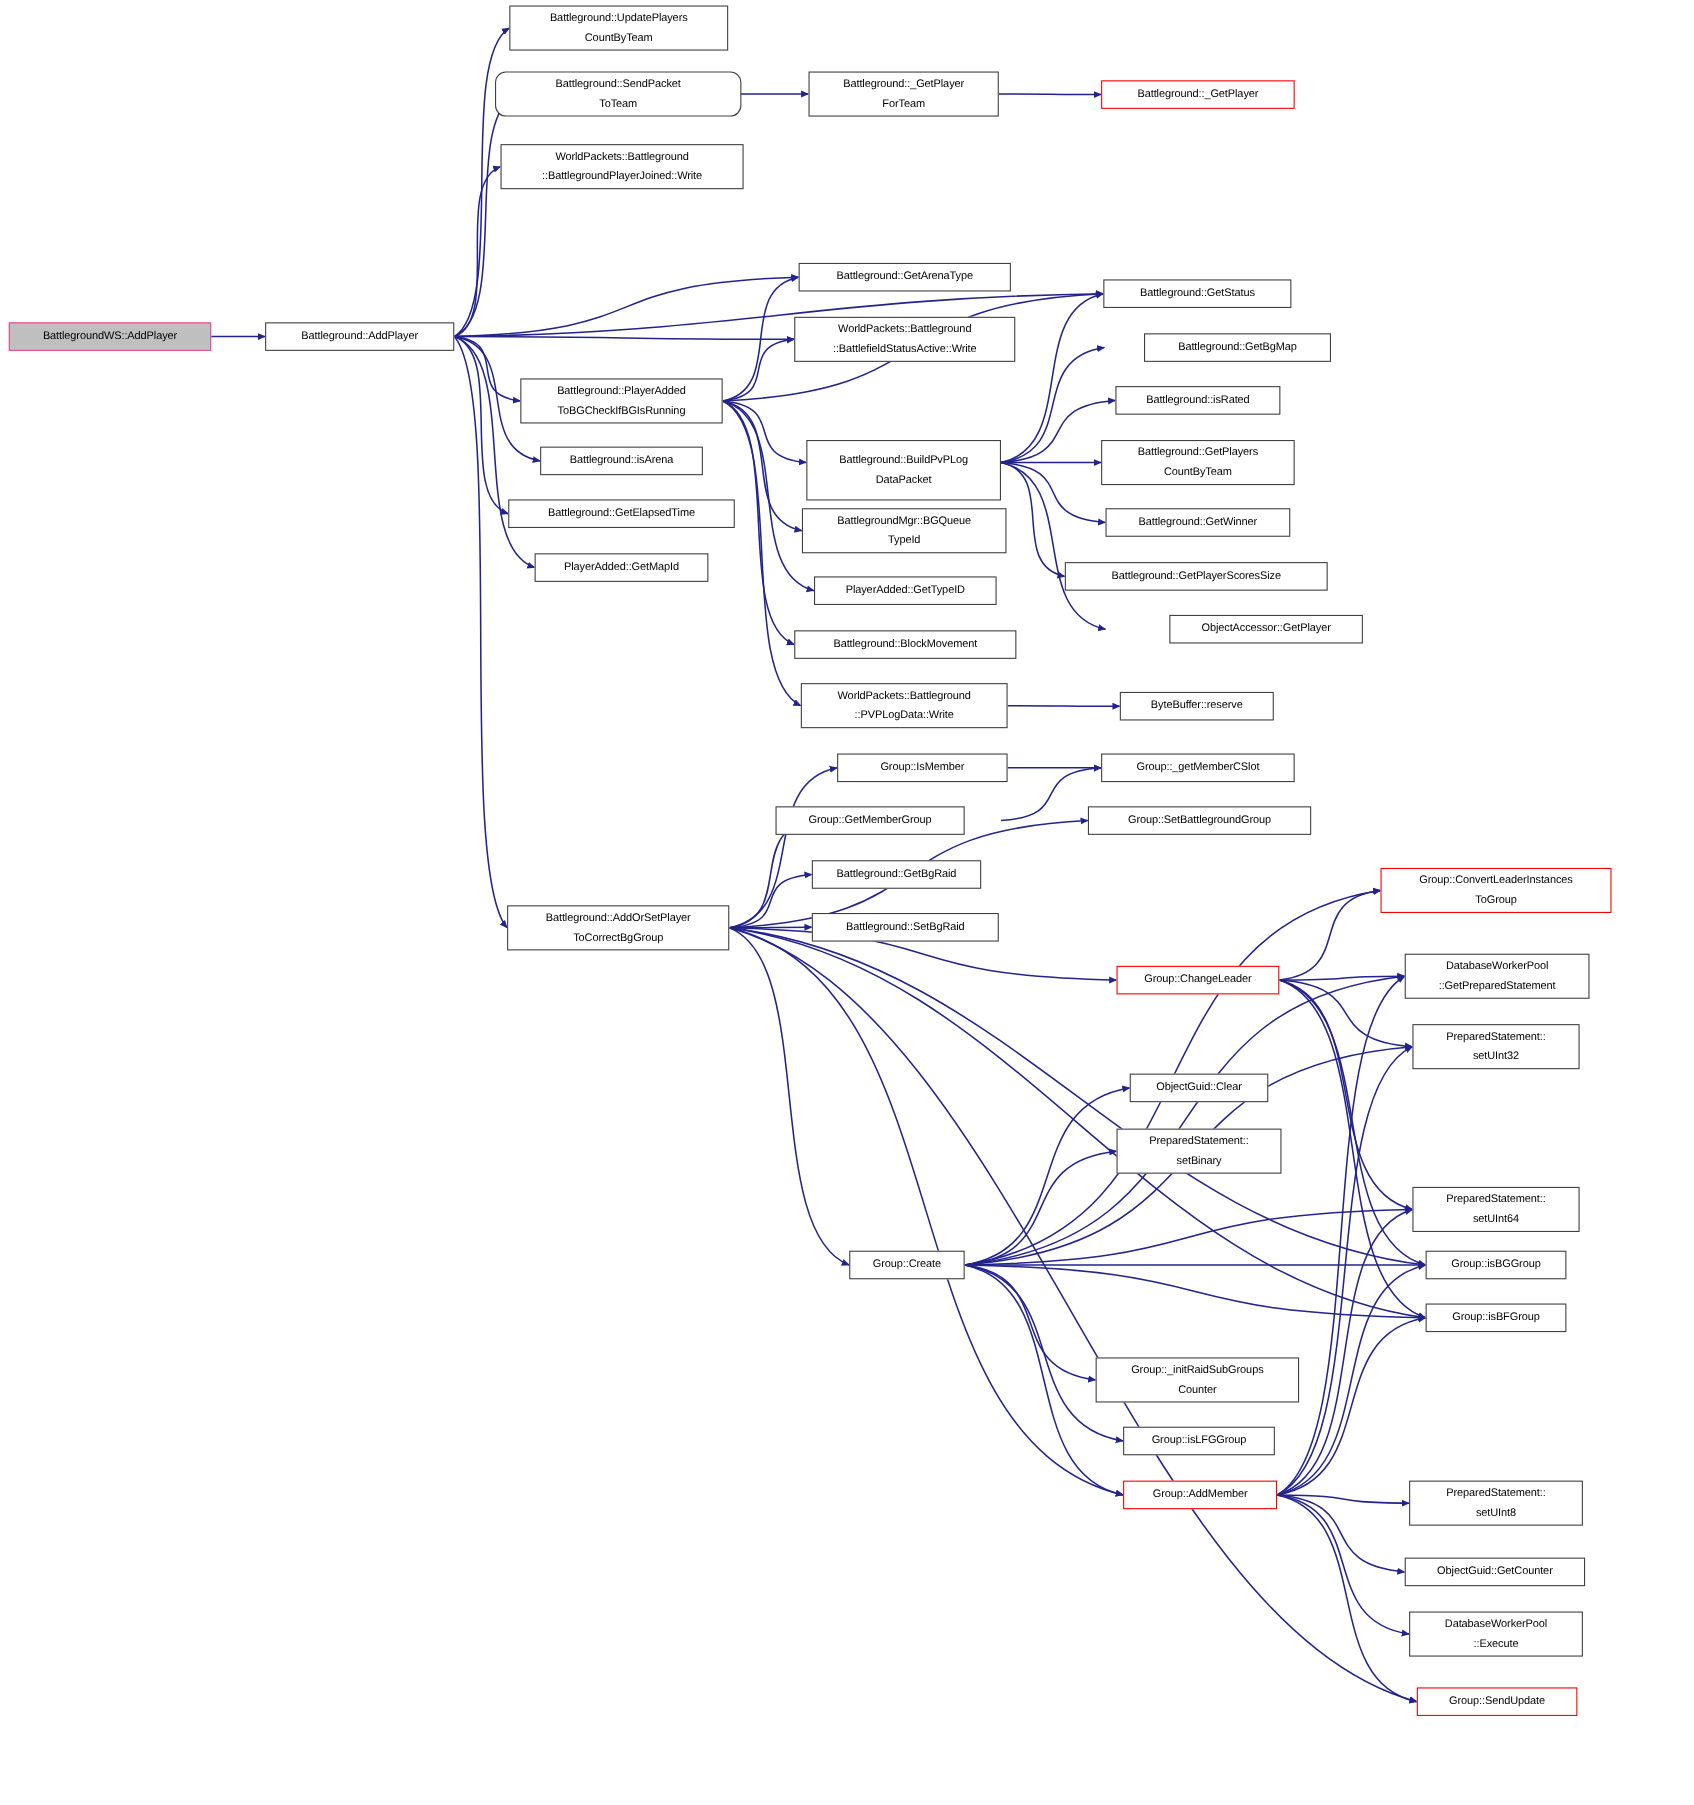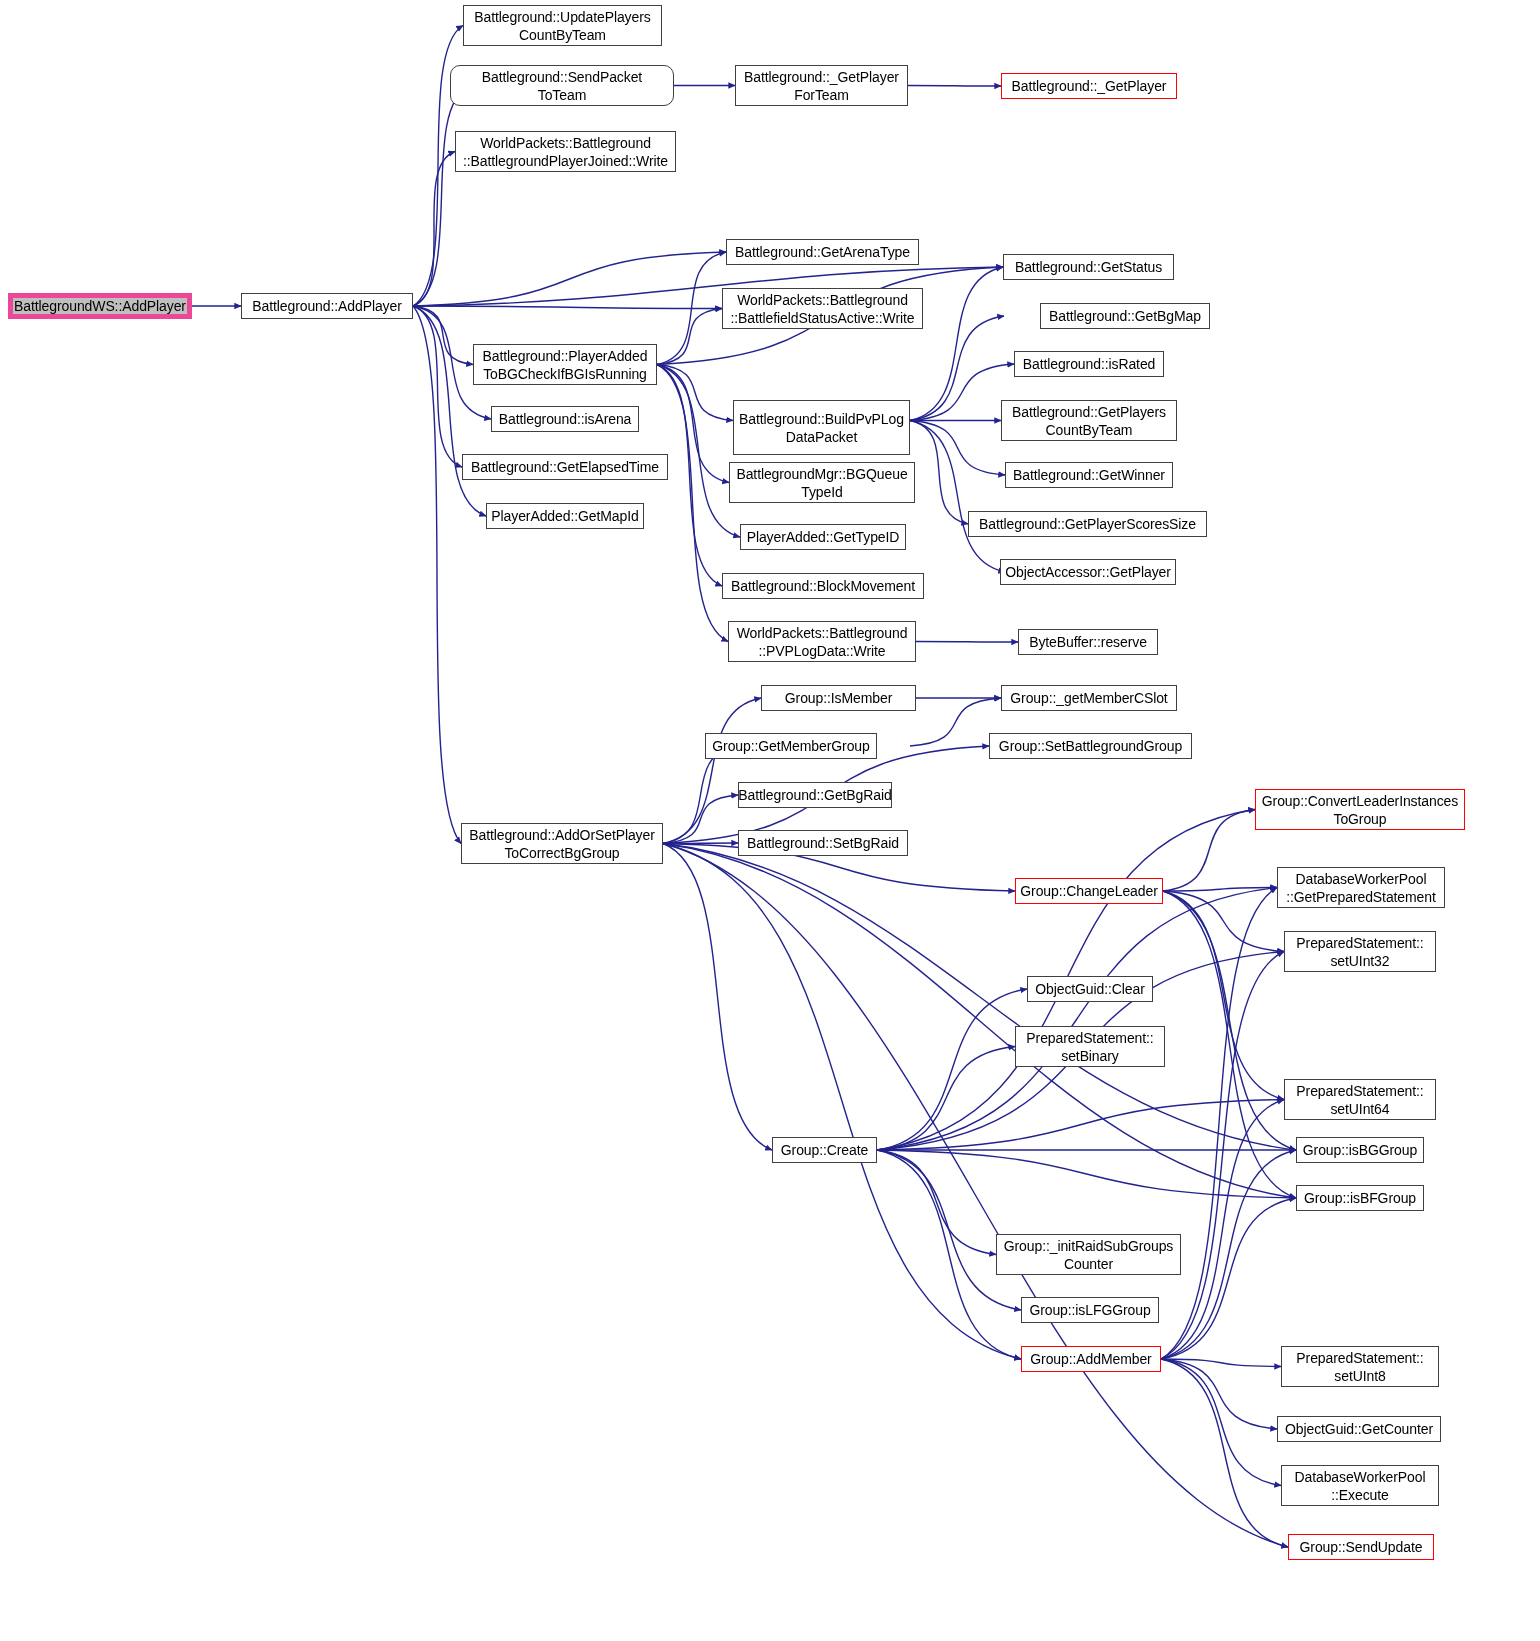--- a/index.html
+++ b/index.html
@@ -26,33 +26,33 @@
   .node {
     position: absolute;
     box-sizing: border-box;
     display: flex;
     align-items: center;
     justify-content: center;
     text-align: center;
     background: #ffffff;
     border: 1px solid #404040;
     color: #000000;
-    font-size: 14px;
+    font-size: 10px;
     line-height: 18px;
     letter-spacing: -0.1px;
     white-space: pre-line;
     padding: 0 1px;
     z-index: 5;
   }
   .node.red {
     border: 1px solid #ff0000;
   }
   .node.root {
     background: #bfbfbf;
-    border: 5px solid #ec4899;
+    border: 1px solid #ec4899;
     text-align: right;
   }
 </style>
 </head>
 <body>
 
 <div id="graph-root">
   <svg id="edge-layer" viewBox="0 0 1540 1641" width="1540" height="1641">
       <defs>
         <marker id="ah" viewBox="0 0 10 10" refX="9.2" refY="5" markerWidth="5.2" markerHeight="5.2" orient="auto-start-reverse">
@@ -156,21 +156,21 @@
     <div class="node" style="left: 722px; top: 573px; width: 202px; height: 26px;">Battleground::BlockMovement</div>
     <div class="node" style="left: 728px; top: 621px; width: 188px; height: 41px;">WorldPackets::Battleground
 ::PVPLogData::Write</div>
     <div class="node" style="left: 1003px; top: 254px; width: 171px; height: 26px;">Battleground::GetStatus</div>
     <div class="node" style="left: 1004px; top: 303px; width: 170px; height: 26px; margin-left: 36px;">Battleground::GetBgMap</div>
     <div class="node" style="left: 1014px; top: 351px; width: 150px; height: 26px;">Battleground::isRated</div>
     <div class="node" style="left: 1001px; top: 400px; width: 176px; height: 41px;">Battleground::GetPlayers
 CountByTeam</div>
     <div class="node" style="left: 1005px; top: 462px; width: 168px; height: 26px;">Battleground::GetWinner</div>
     <div class="node" style="left: 968px; top: 511px; width: 239px; height: 26px;">Battleground::GetPlayerScoresSize</div>
-    <div class="node" style="left: 1000px; top: 559px; width: 176px; height: 26px;">ObjectAccessor::GetPlayer</div>
+    <div class="node" style="left: 1063px; top: 559px; width: 176px; height: 26px;">ObjectAccessor::GetPlayer</div>
     <div class="node" style="left: 1018px; top: 629px; width: 140px; height: 26px;">ByteBuffer::reserve</div>
     <div class="node" style="left: 761px; top: 685px; width: 155px; height: 26px;">Group::IsMember</div>
     <div class="node" style="left: 705px; top: 733px; width: 172px; height: 26px;">Group::GetMemberGroup</div>
     <div class="node" style="left: 738px; top: 782px; width: 154px; height: 26px;">Battleground::GetBgRaid</div>
     <div class="node" style="left: 738px; top: 830px; width: 170px; height: 26px;">Battleground::SetBgRaid</div>
     <div class="node" style="left: 461px; top: 823px; width: 202px; height: 41px;">Battleground::AddOrSetPlayer
 ToCorrectBgGroup</div>
     <div class="node" style="left: 1001px; top: 685px; width: 176px; height: 26px;">Group::_getMemberCSlot</div>
     <div class="node" style="left: 989px; top: 733px; width: 203px; height: 26px;">Group::SetBattlegroundGroup</div>
     <div class="node red" style="left: 1255px; top: 789px; width: 210px; height: 41px;">Group::ConvertLeaderInstances

